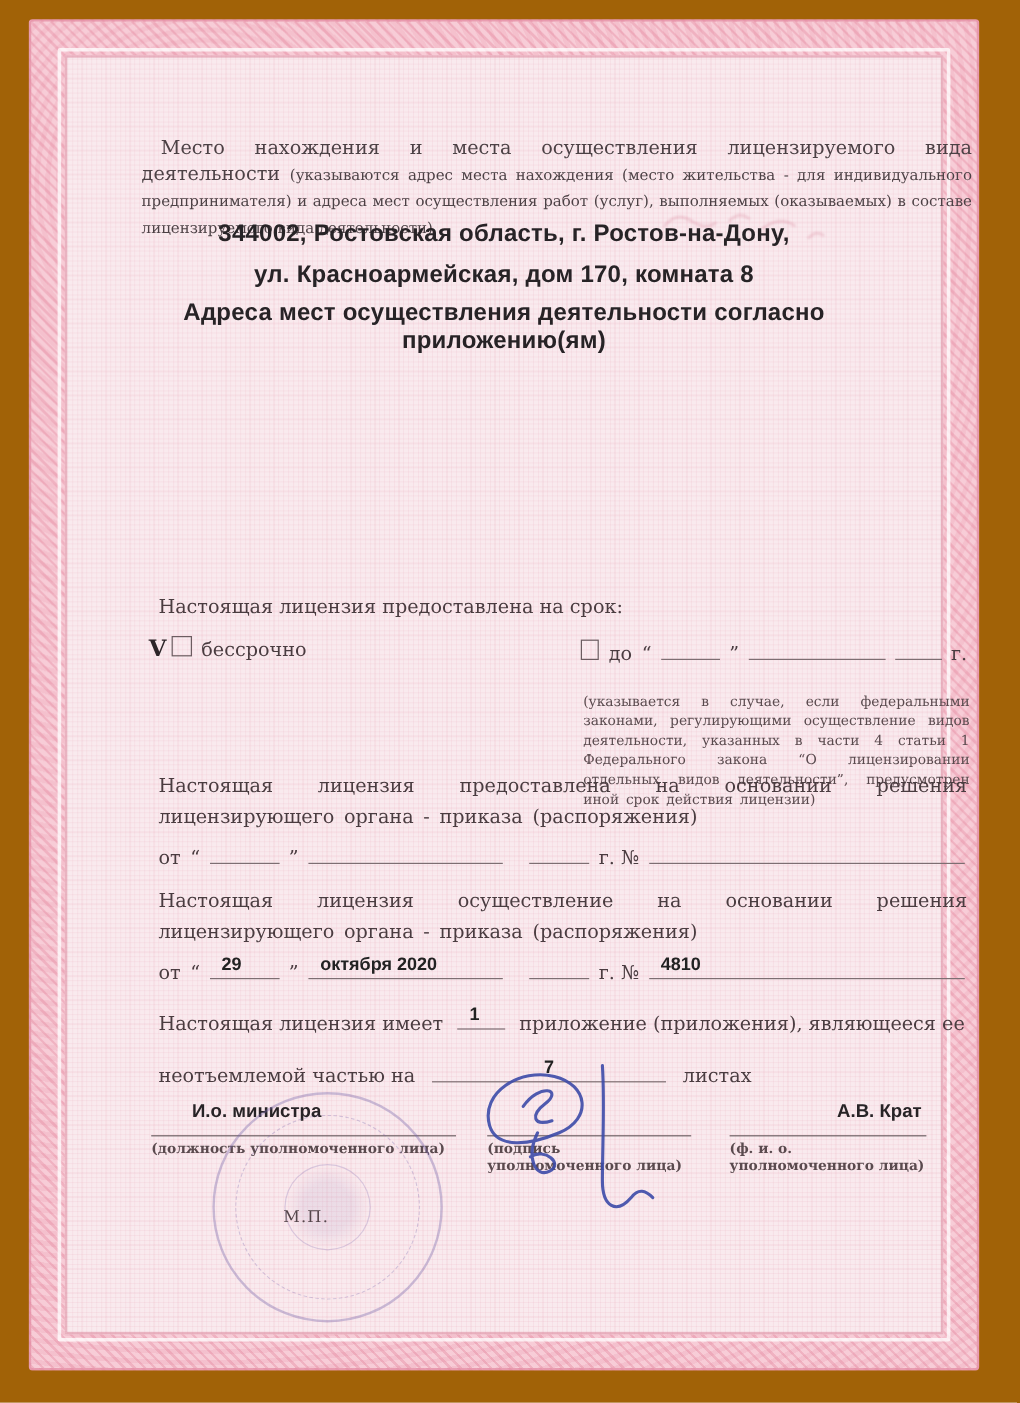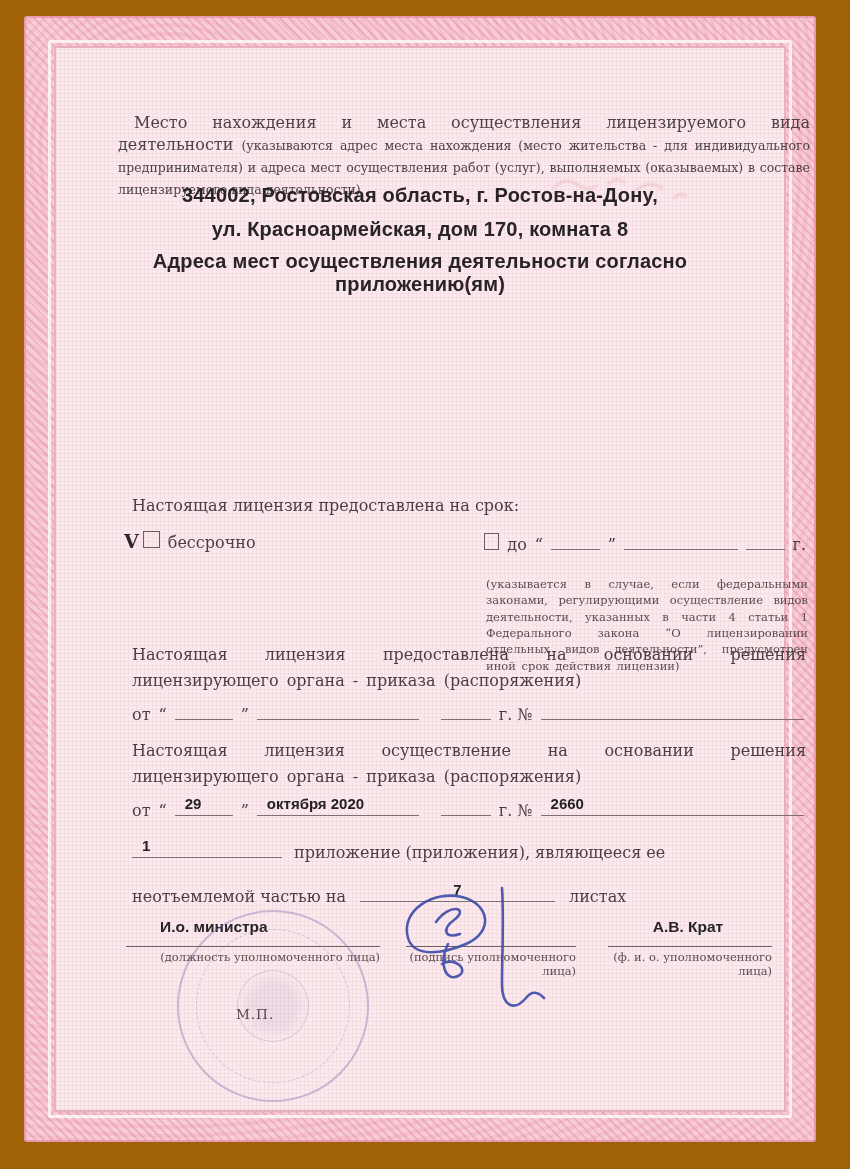--- a/index.html
+++ b/index.html
@@ -82,21 +82,21 @@
     left:402px; top:500px; width:322px;
     font-size:11.5px; line-height:1.42; color:#5a4a4e;
     text-align:justify; text-align-last:left; word-spacing:2px;
   }
   .para { line-height:1.62; text-align:justify; word-spacing:3px; }
 
   
   .sig-col { position:absolute; top:842px; }
   .sig-line { border-top:1px solid #6f6165; height:0; margin-top:6px; }
   .sig-label { font-size:15.5px; height:22px; }
-  .sig-cap { text-align:right; margin-top:3px; }
+  .sig-cap { text-align:left; margin-top:3px;font-weight:bold; }
 
   
   .stamp {
     position:absolute; left:93px; top:834px; width:192px; height:192px;
     border:2px solid rgba(122,102,172,.38); border-radius:50%;
     filter:blur(.5px); pointer-events:none;
   }
   .stamp .ring2 { position:absolute; inset:17px; border:1.5px dashed rgba(122,102,172,.30); border-radius:50%; }
   .stamp .ring3 { position:absolute; inset:58px; border:1.3px solid rgba(122,102,172,.26); border-radius:50%;
     background:radial-gradient(circle, rgba(122,102,172,.10) 0 40%, transparent 70%); }
@@ -169,25 +169,26 @@
               <span class="val">29</span>
             </span>
           <span>”</span>
           <span class="blank" style="width:162px">
               <span class="val">октября 2020</span>
             </span>
           <span style="width:6px"></span>
           <span class="blank" style="width:50px"></span>
           <span>г. №</span>
           <span class="blank grow">
-              <span class="val">2660</span>
+              <span class="val">4810</span>
             </span>
         </div>
 
         <div class="abs row serif" style="left:48px; top:762px; width:672px; gap:12px">
+          <span style="white-space:nowrap">Настоящая лицензия имеет</span>
           <span class="blank" style="width:150px">
               <span class="val">1</span>
             </span>
           <span style="white-space:nowrap">приложение (приложения), являющееся ее</span>
         </div>
 
         <div class="abs row serif" style="left:48px; top:806px; width:672px; gap:14px">
           <span style="white-space:nowrap">неотъемлемой частью на</span>
           <span class="blank" style="width:195px">
               <span class="val center">7</span>
@@ -201,21 +202,21 @@
           <div class="sig-cap caption">(должность уполномоченного лица)</div>
         </div>
 
         <div class="sig-col" style="left:322px; width:170px">
           <div class="sig-label"></div>
           <div class="sig-line"></div>
           <div class="sig-cap caption">(подпись уполномоченного лица)</div>
         </div>
 
         <div class="sig-col" style="left:524px; width:164px">
-          <div class="sig-label boldsans" style="text-align:center; padding-right:4px">А.В. Крат</div>
+          <div class="sig-label boldsans" style="text-align:right; padding-right:4px">А.В. Крат</div>
           <div class="sig-line"></div>
           <div class="sig-cap caption">(ф. и. о. уполномоченного лица)</div>
         </div>
 
         <div class="stamp">
           <div class="ring2"></div>
           <div class="ring3"></div>
         </div>
         <div class="mp serif">М.П.</div>
 

